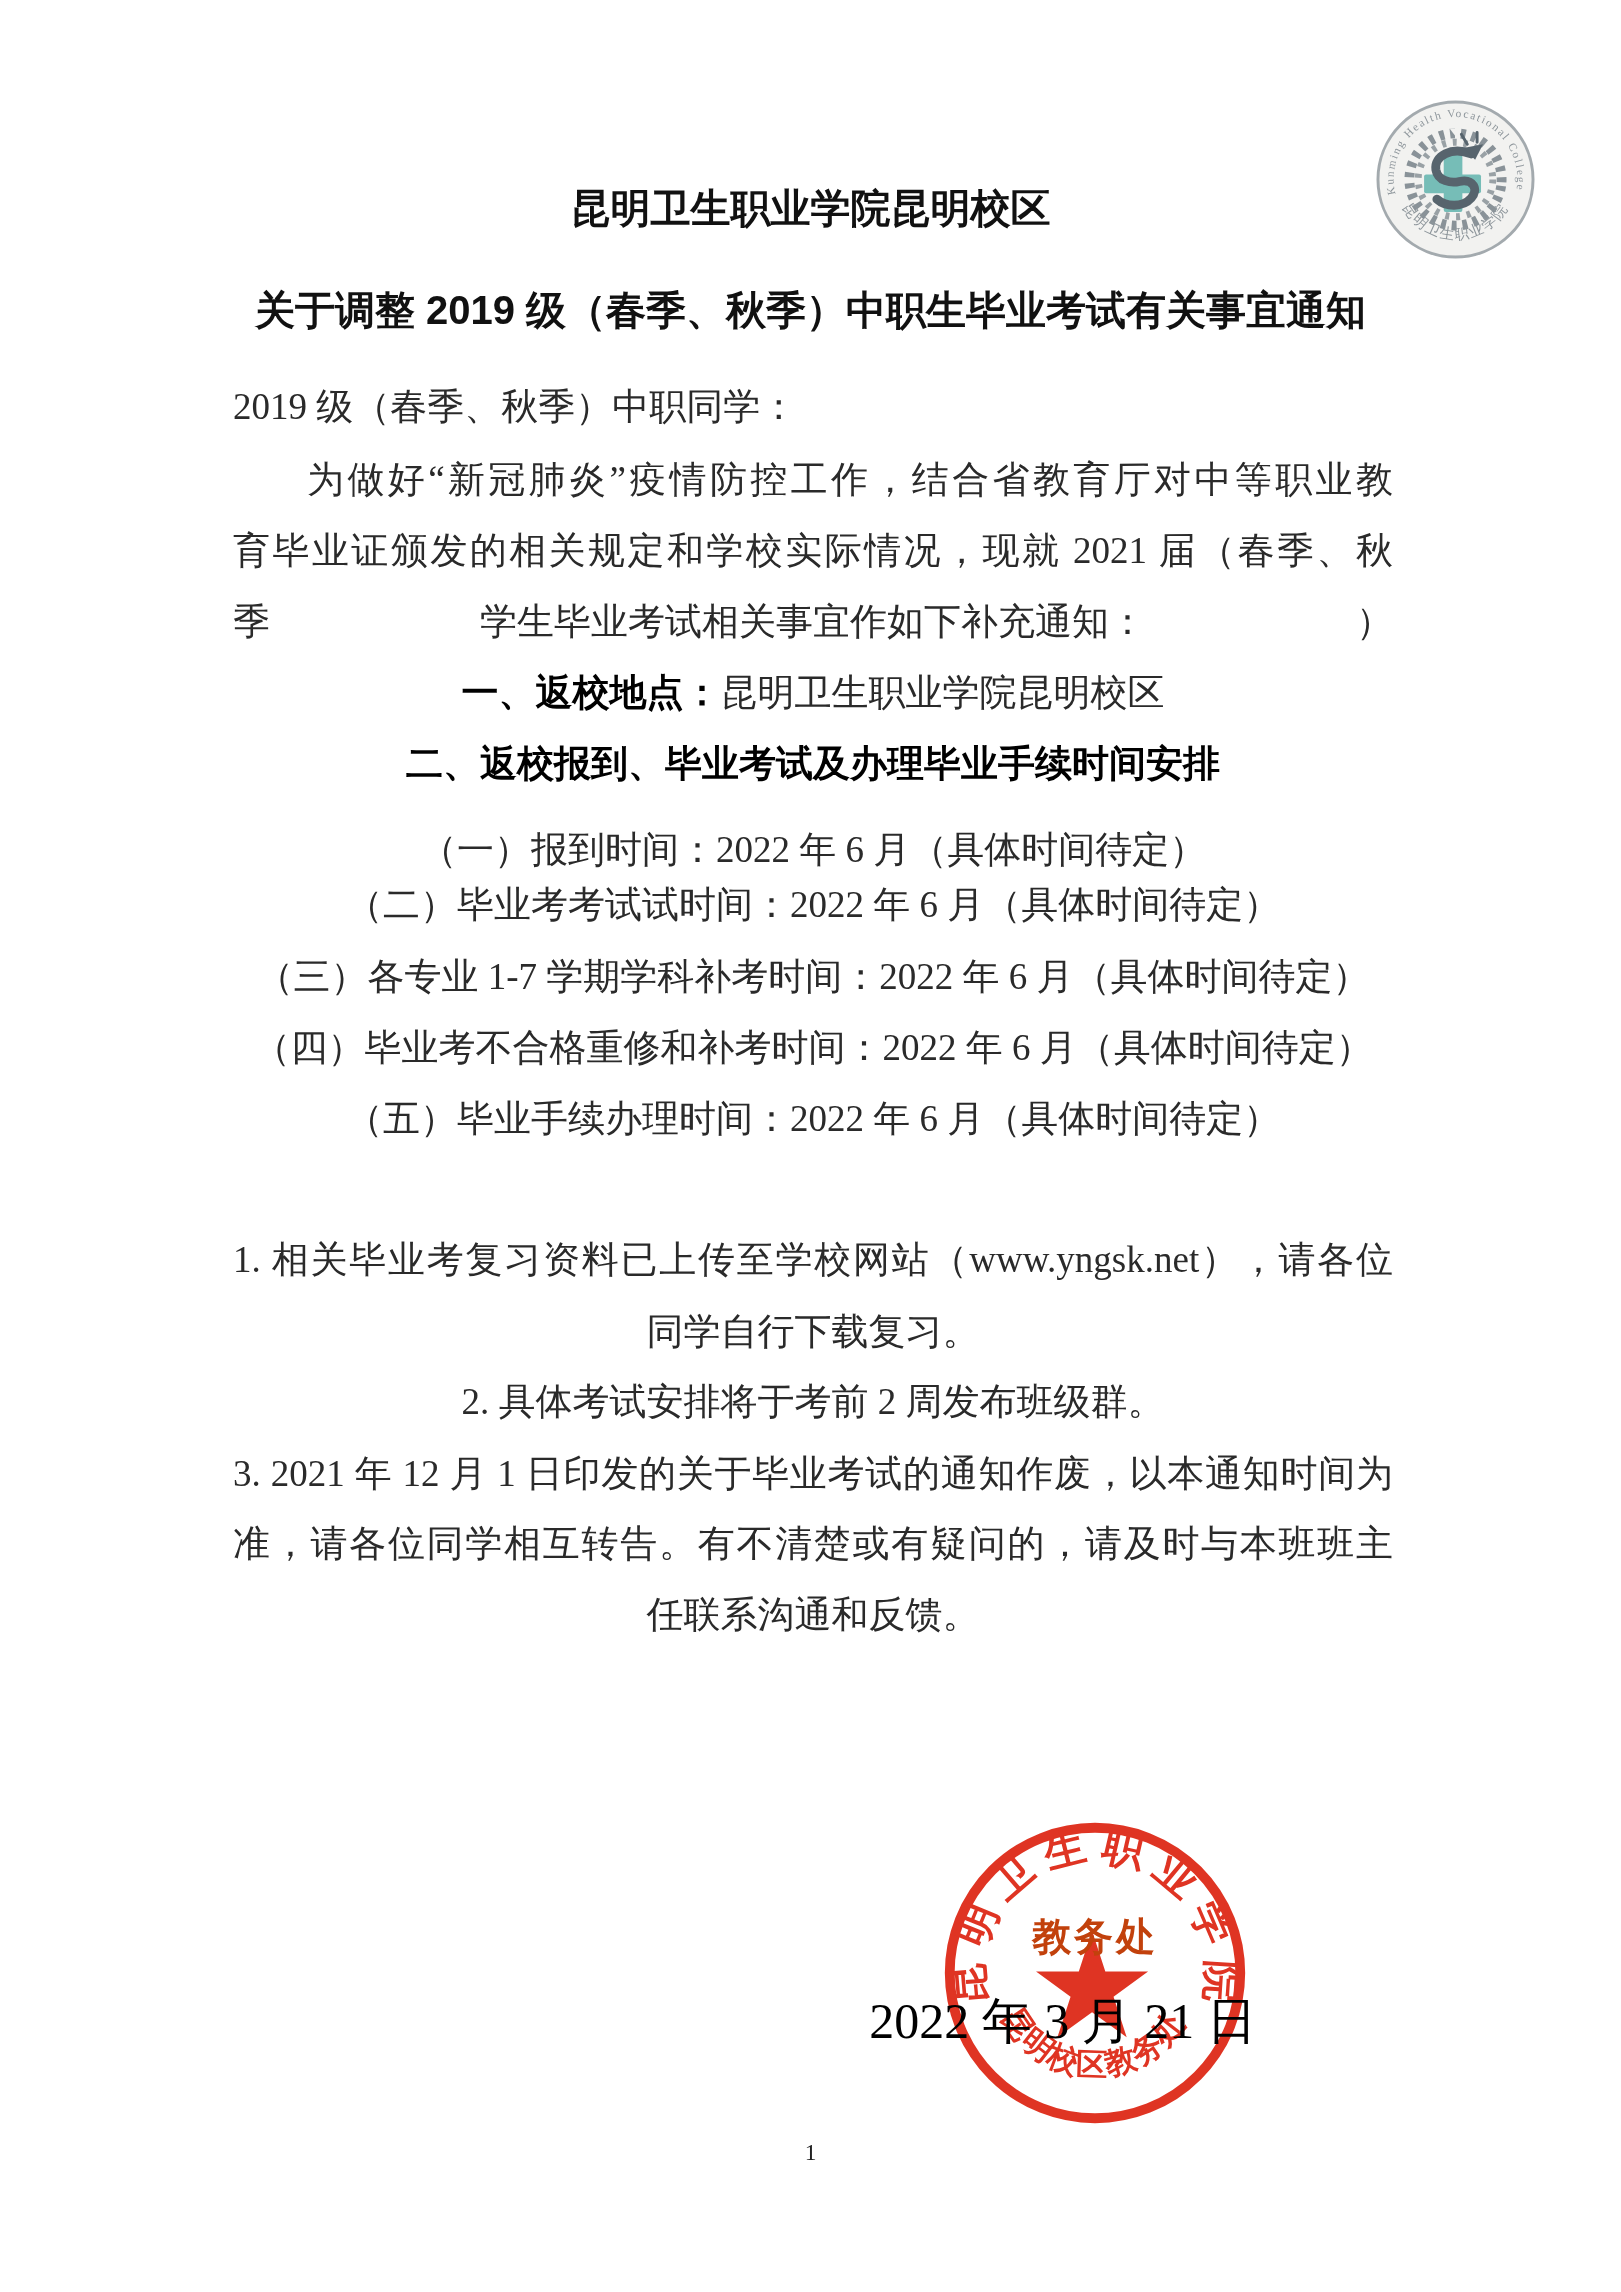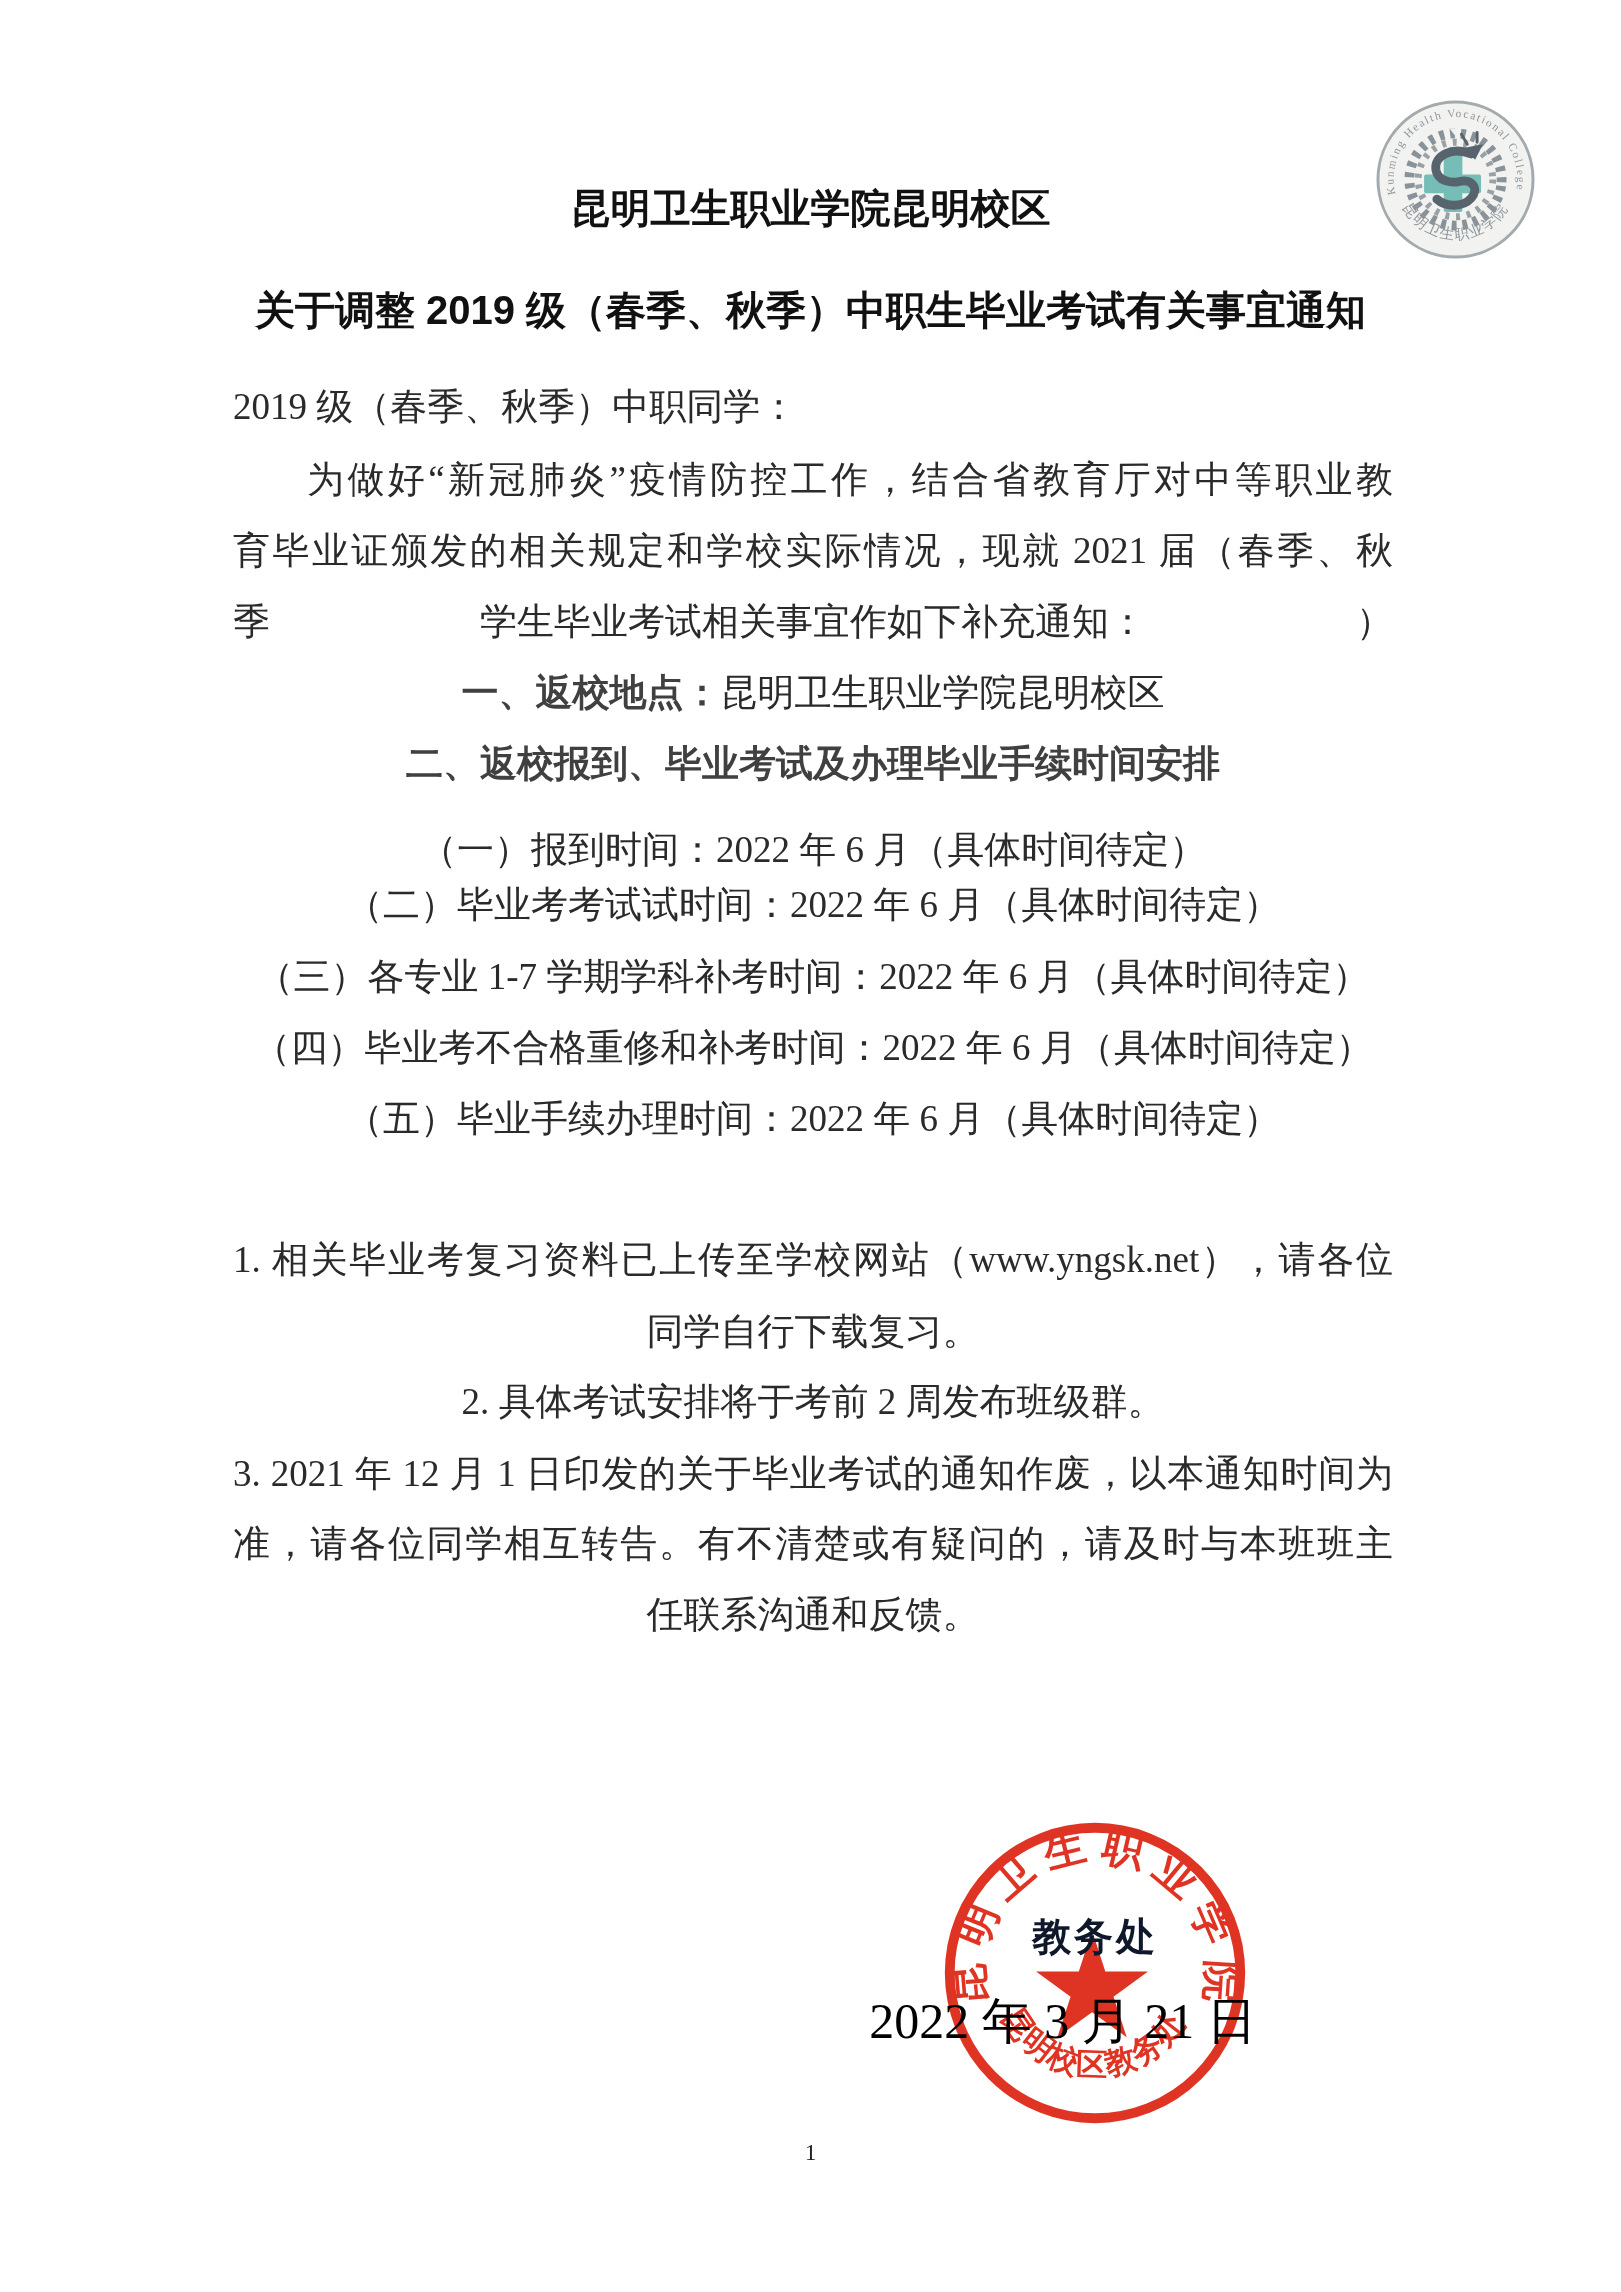--- a/index.html
+++ b/index.html
@@ -24,21 +24,21 @@
   }
   .just{
     white-space:normal;
     text-align:justify;
     text-align-last:justify;
   }
   .indent{ text-indent:74px; }
   .lead{
     font-family:Liberation Serif, serif;
     font-weight:700;
-    color:#404040;
+    color:#000000;
   }
   .title{
     position:absolute;
     left:0;width:1621px;
     height:71px;line-height:71px;
     text-align:center;
     font-family:"Liberation Sans","DejaVu Sans",sans-serif;
     font-weight:700;
     font-size:40px;
     color:#111;
@@ -65,21 +65,21 @@
   }
   .dept{
     position:absolute;
     left:936px;top:1901px;
     width:318px;height:71px;line-height:71px;
     text-align:center;
     font-family:"Liberation Sans","DejaVu Sans",sans-serif;
     font-weight:700;
     font-size:39px;
     letter-spacing:2.9px;
-    color:#0f172a;
+    color:#c2410c;
     z-index:5;
   }
   .issue-date{
     position:absolute;
     left:867px;top:1986px;
     width:392px;height:71px;line-height:71px;
     text-align:center;
     font-size:50px;
     color:#000;
     white-space:nowrap;

